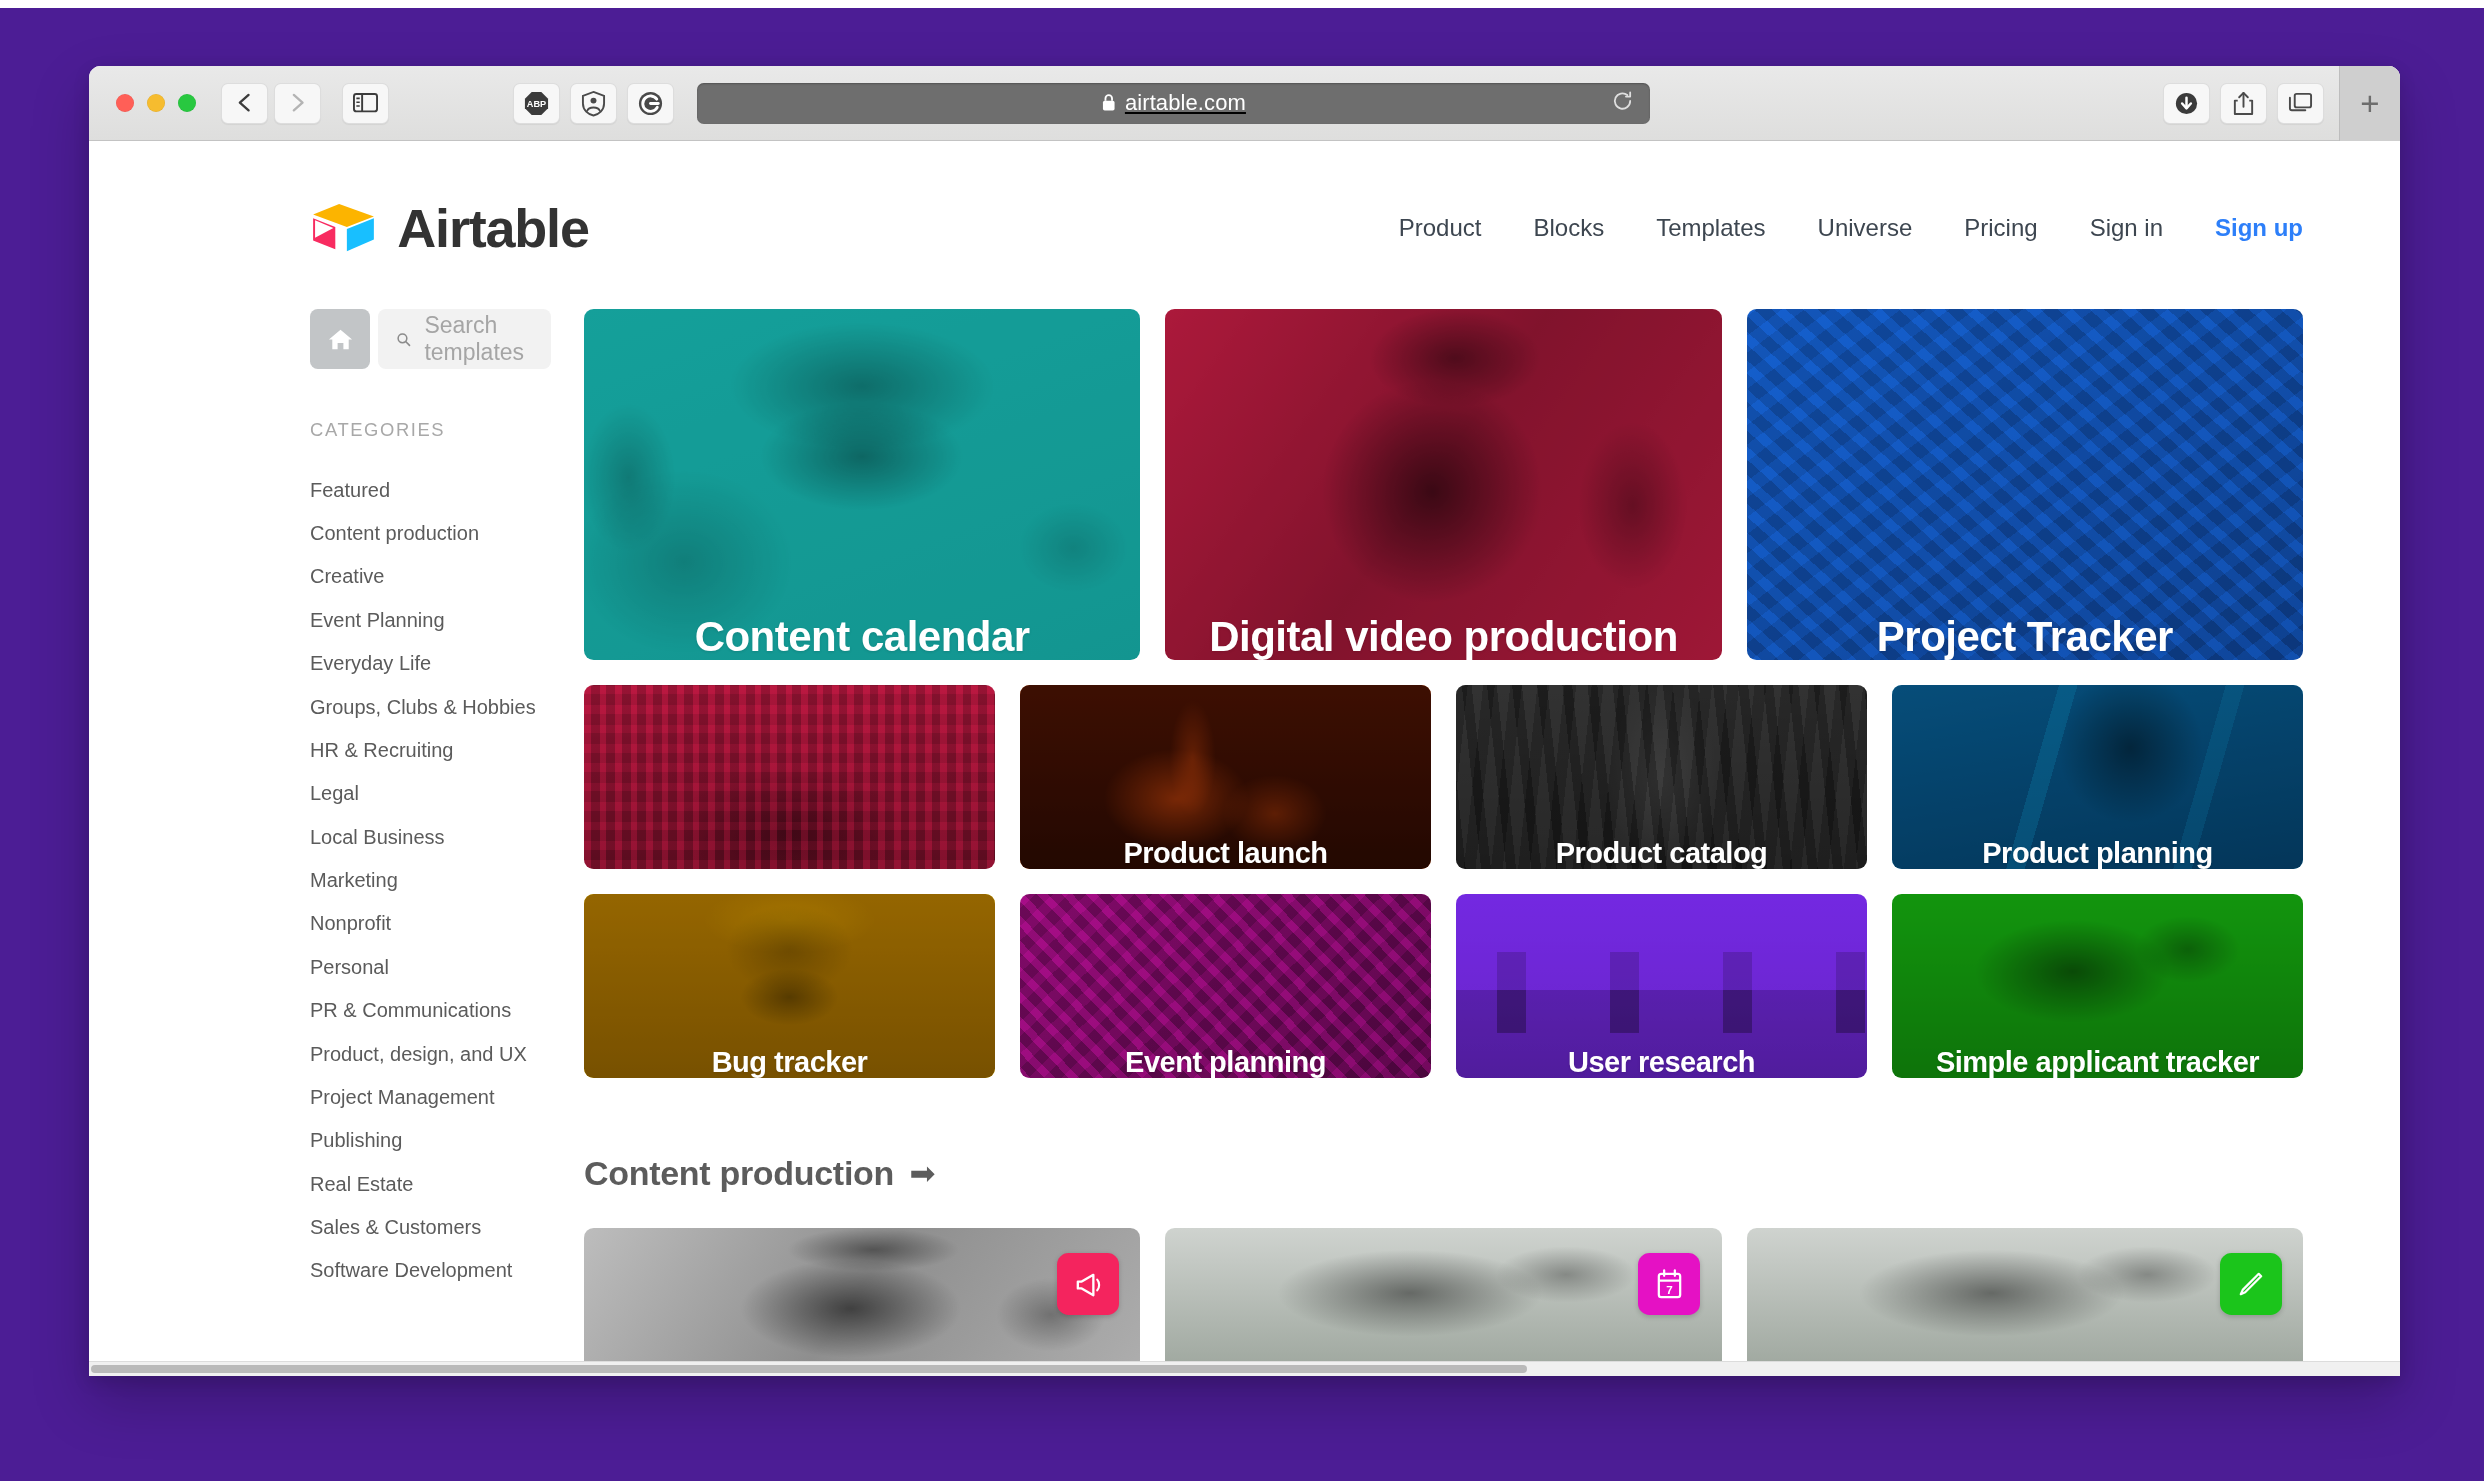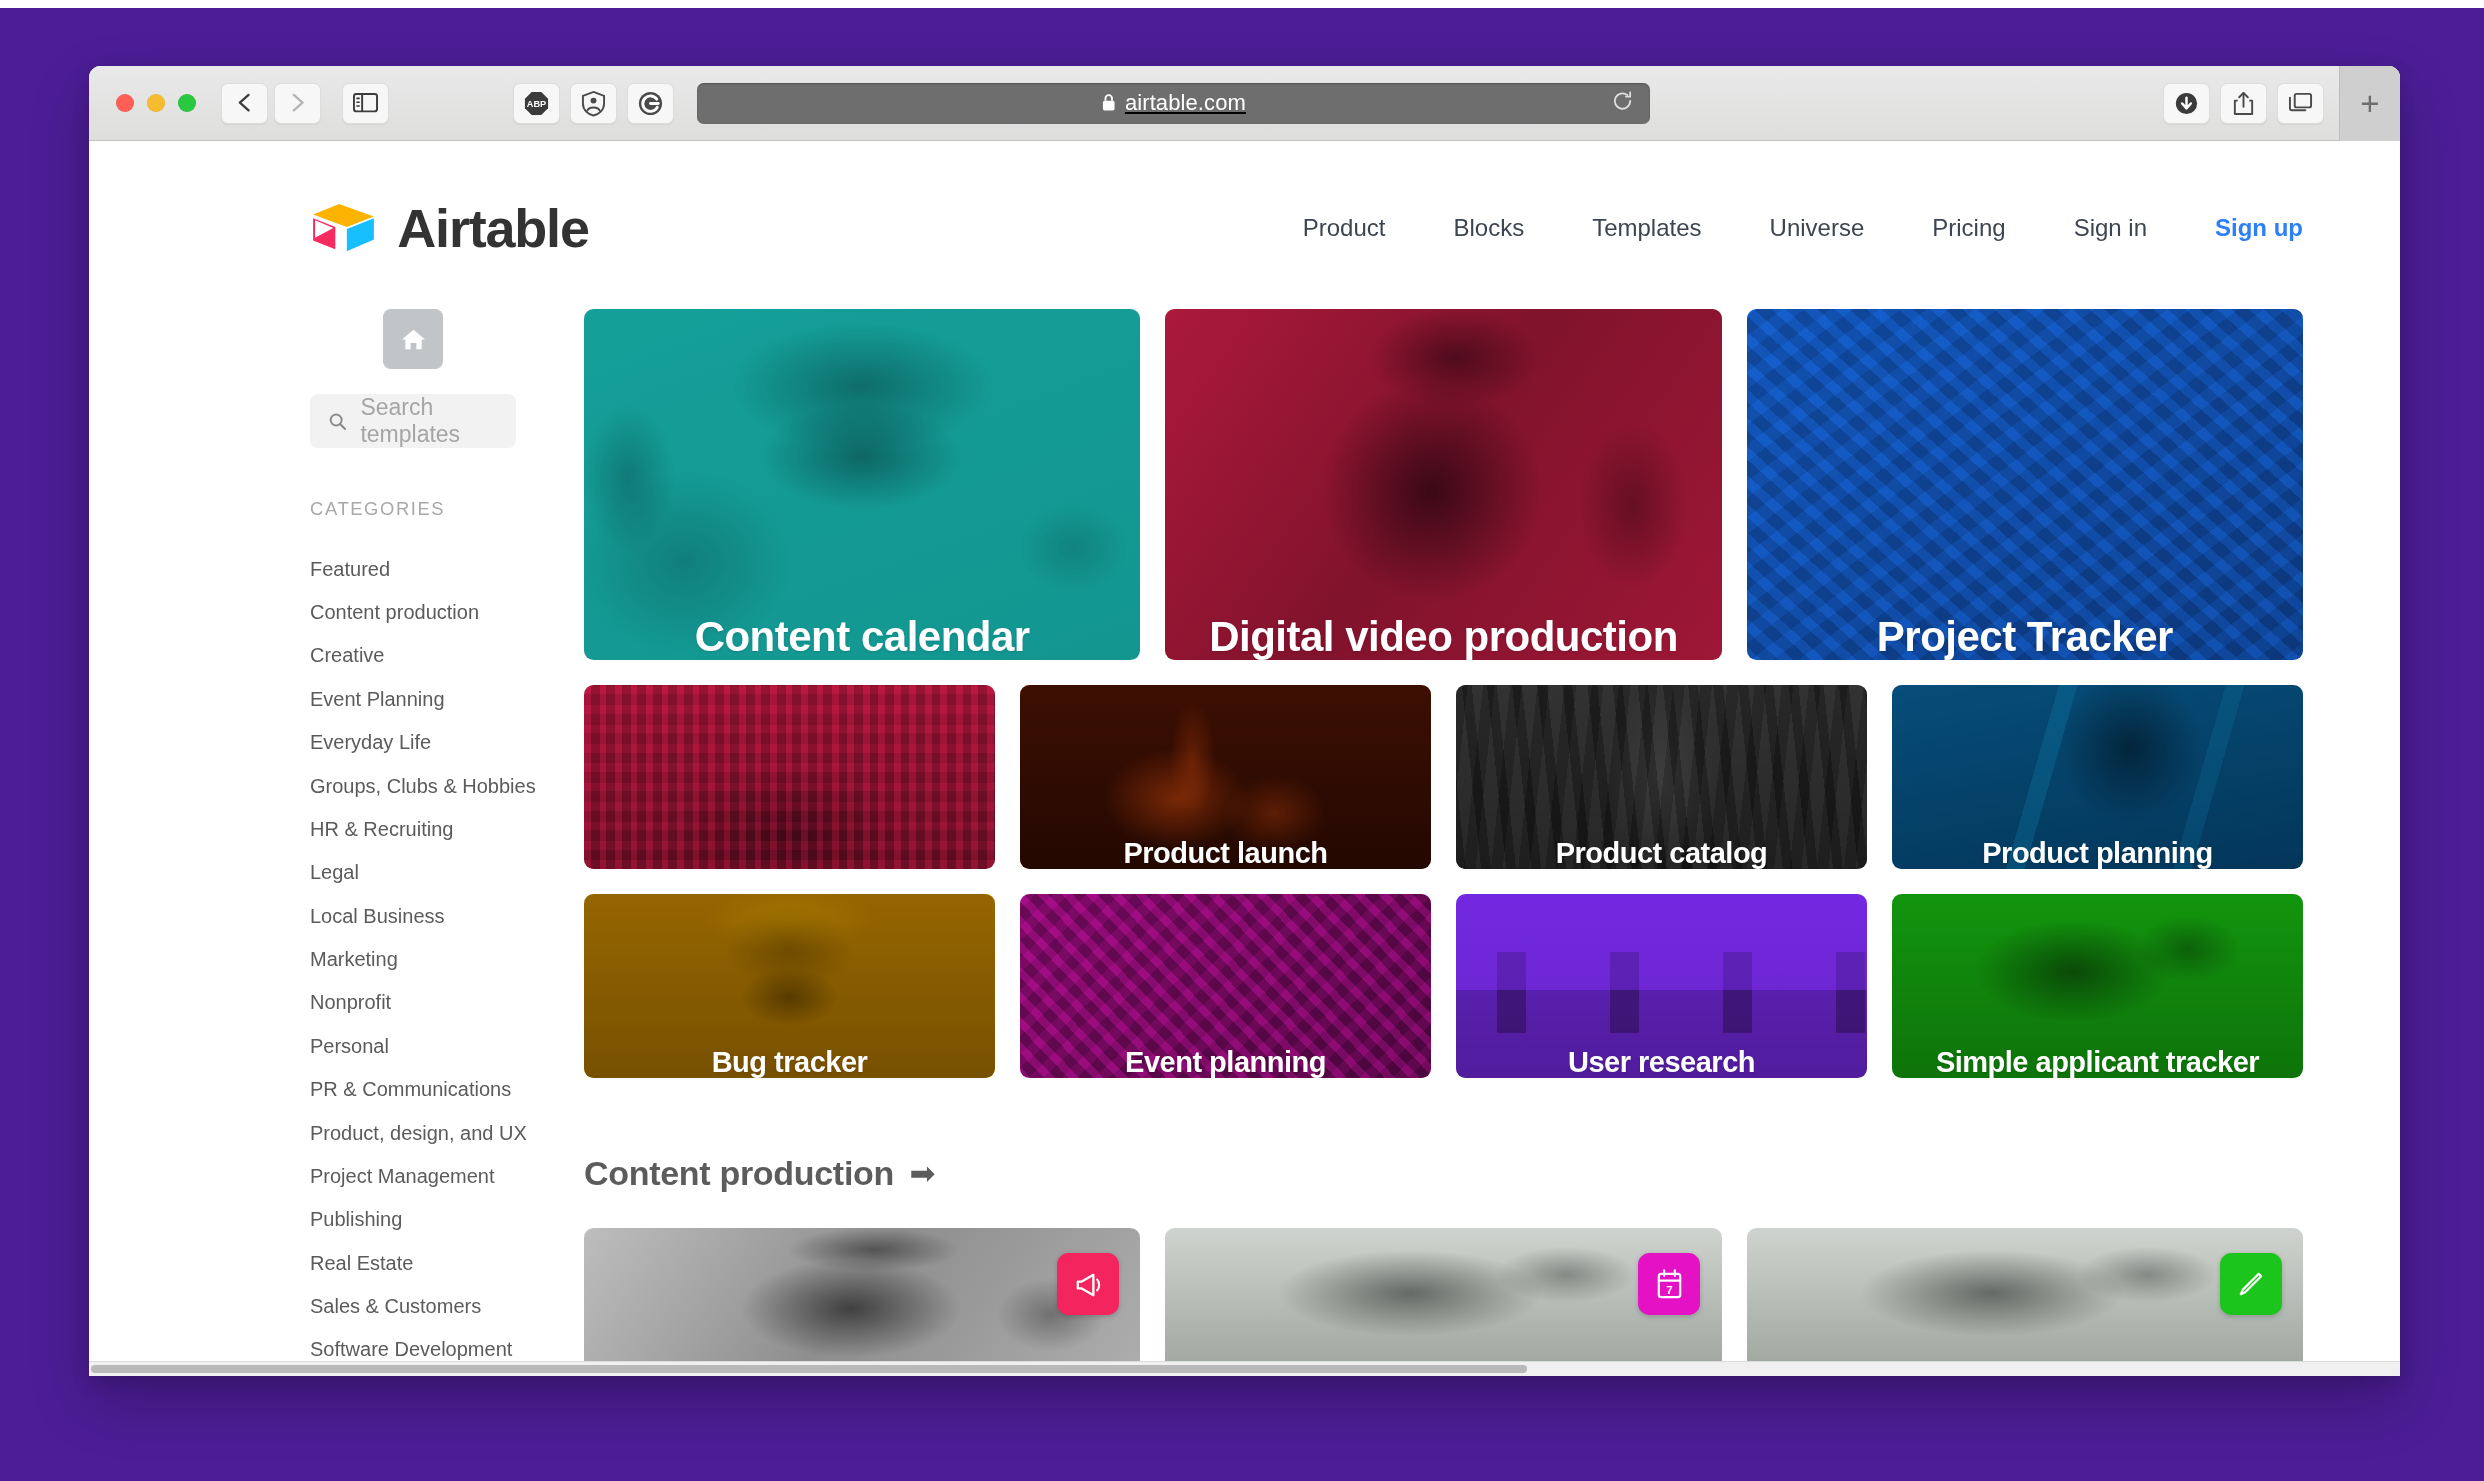--- a/index.html
+++ b/index.html
@@ -146,21 +146,21 @@
     padding: 56px 97px 0 221px;
   }
   .logo { display: flex; align-items: center; gap: 21.3px; }
   .logo-word {
     font-size: 54px;
     font-weight: bold;
     color: #333333;
     letter-spacing: -1.2px;
   }
 
-  .site-nav { display: flex; align-items: flex-start; gap: 16px; }
+  .site-nav { display: flex; align-items: flex-start; gap: 0; }
   .nav-link {
     font-size: 24px;
     color: #3d4650;
     padding: 0 26px;
     text-decoration: none;
     white-space: nowrap;
   }
   .nav-link.signup { color: #2d7ff9; font-weight: bold; padding-right: 0; }
 
   
@@ -168,21 +168,21 @@
     display: flex;
     padding: 50px 0 0 0;
   }
 
   .sidebar {
     width: 427px;
     flex: 0 0 427px;
     padding-left: 221px;
     box-sizing: border-box;
   }
-  .sidebar-top { display: flex; align-items: center; gap: 25px; flex-direction: column; }
+  .sidebar-top { display: flex; align-items: center; gap: 8px; }
   .home-btn {
     width: 60px; height: 60px;
     border-radius: 7.8px;
     background: #c2c5c7;
     display: flex; align-items: center; justify-content: center;
     flex: 0 0 60px;
   }
   .search-box {
     flex: 1;
     height: 60px;

